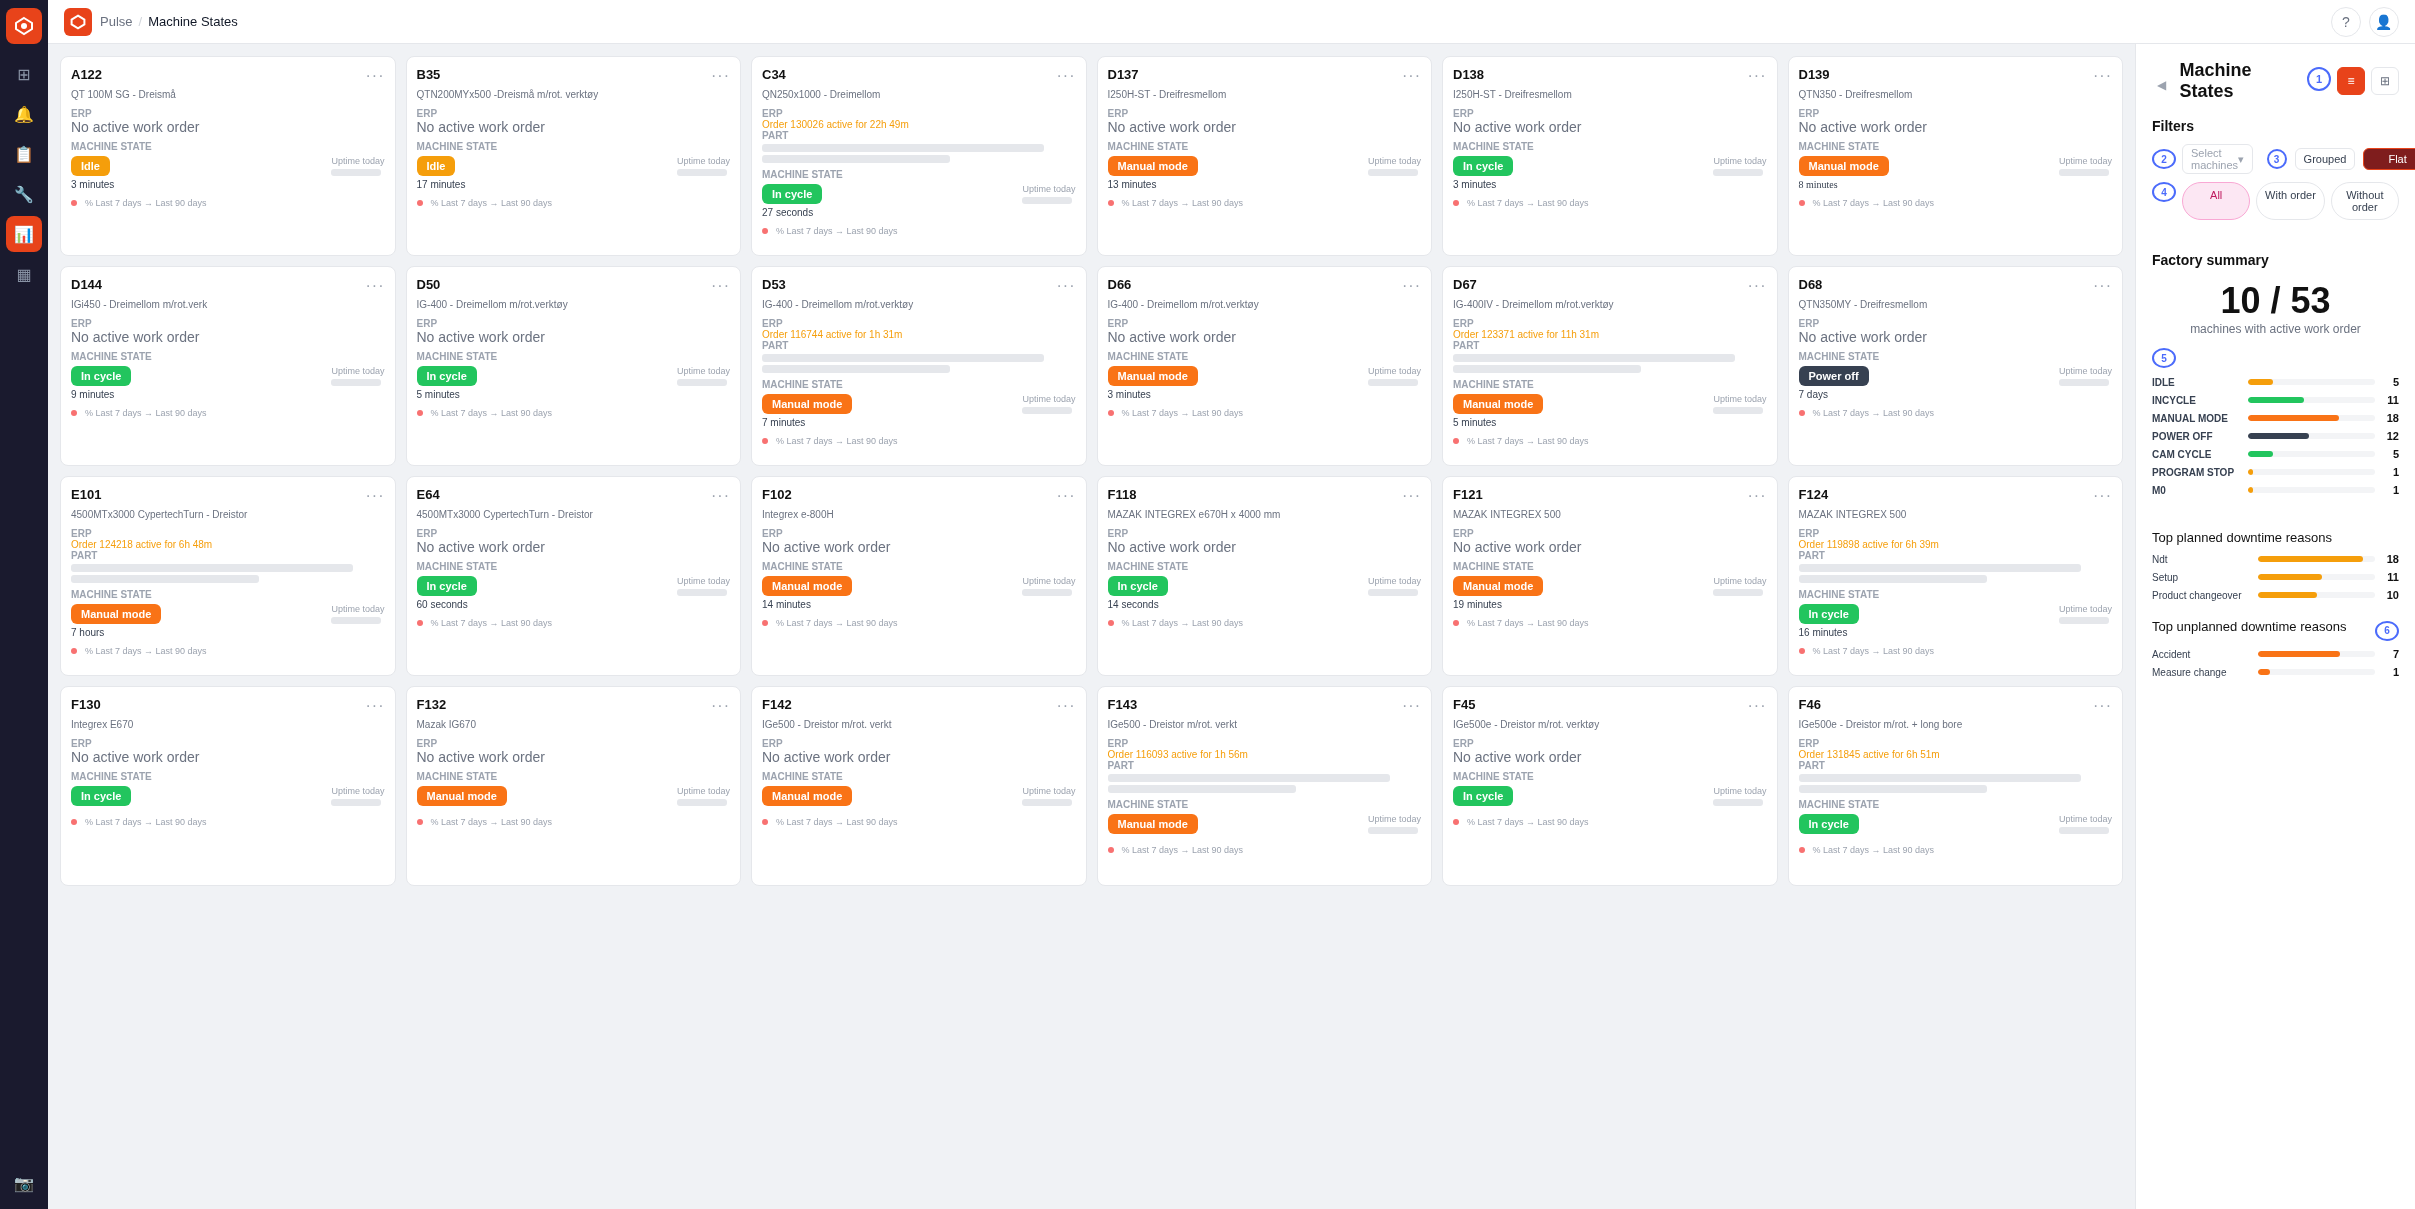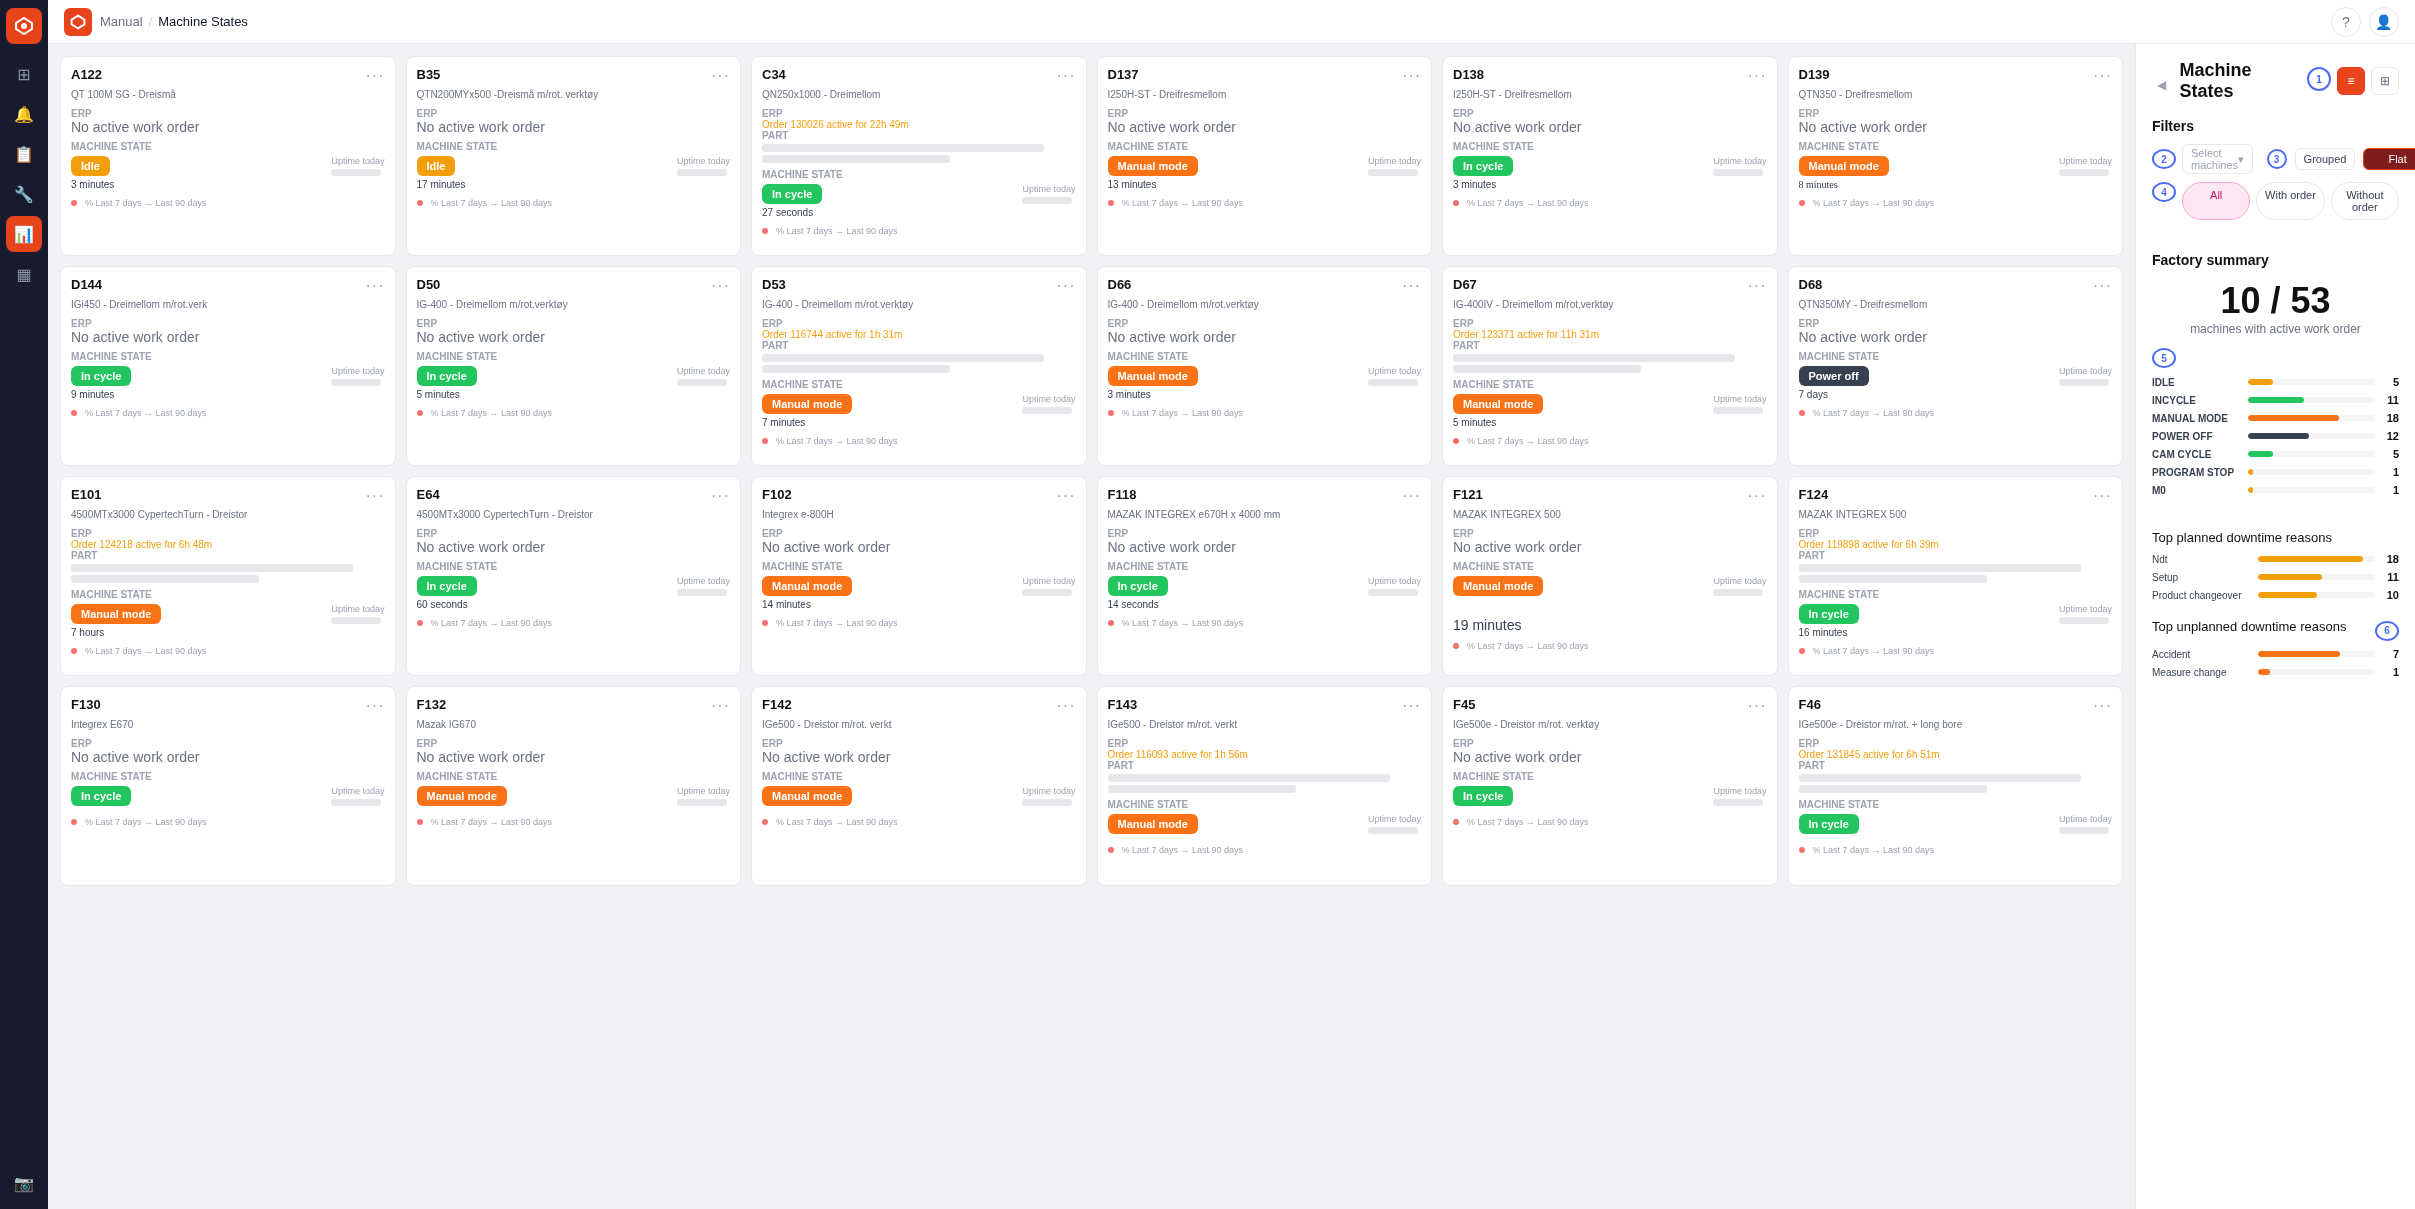--- a/index.html
+++ b/index.html
@@ -299,21 +299,21 @@
 
 <div class="main-area">
 
   <div class="topbar">
     <div class="topbar-logo">
       <svg width="16" height="16" viewBox="0 0 20 20">
           <polygon points="10,2 18,7 18,13 10,18 2,13 2,7" fill="none" stroke="#fff" stroke-width="2.5"></polygon>
         </svg>
     </div>
     <div class="topbar-breadcrumb">
-      <span style="cursor:pointer;color:#6b7280;">Manual</span>
+      <span style="cursor:pointer;color:#6b7280;">Pulse</span>
       <span class="sep">/</span>
       <span class="current">Machine States</span>
     </div>
     <div class="topbar-spacer"></div>
     <div class="topbar-actions">
       <div class="topbar-icon-btn">?</div>
       <div class="topbar-icon-btn">👤</div>
     </div>
   </div>
 
@@ -736,21 +736,21 @@
       <div class="card-menu">···</div>
     </div>
     <div class="card-subtitle">MAZAK INTEGREX 500</div>
     <div class="erp-label">ERP</div>
             <div class="erp-value">No active work order</div>
 
     <div class="machine-state-label">Machine State</div>
     <div class="state-row">
       <div>
         <span class="state-badge state-manual">Manual mode</span>
-        <div style="font-size:14px;color:#374151;margin-top:21px;">19 minutes</div>
+        <div style="font-size:10px;color:#374151;margin-top:3px;">19 minutes</div>
       </div>
       <div class="uptime-col">
         <div class="uptime-label">Uptime today</div>
         <div class="uptime-blur"></div>
       </div>
     </div>
     <div class="card-footer">
       <div class="footer-dot"></div>
       <span>% Last 7 days → Last 90 days</span>
     </div>

